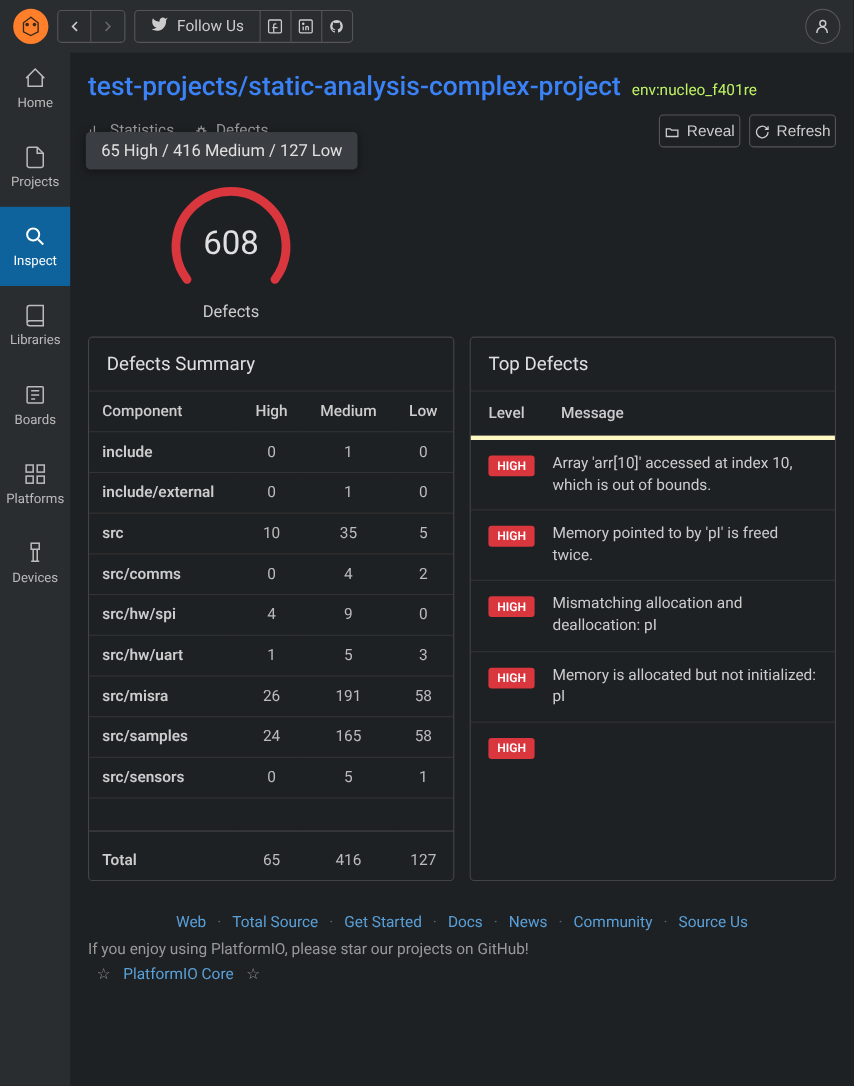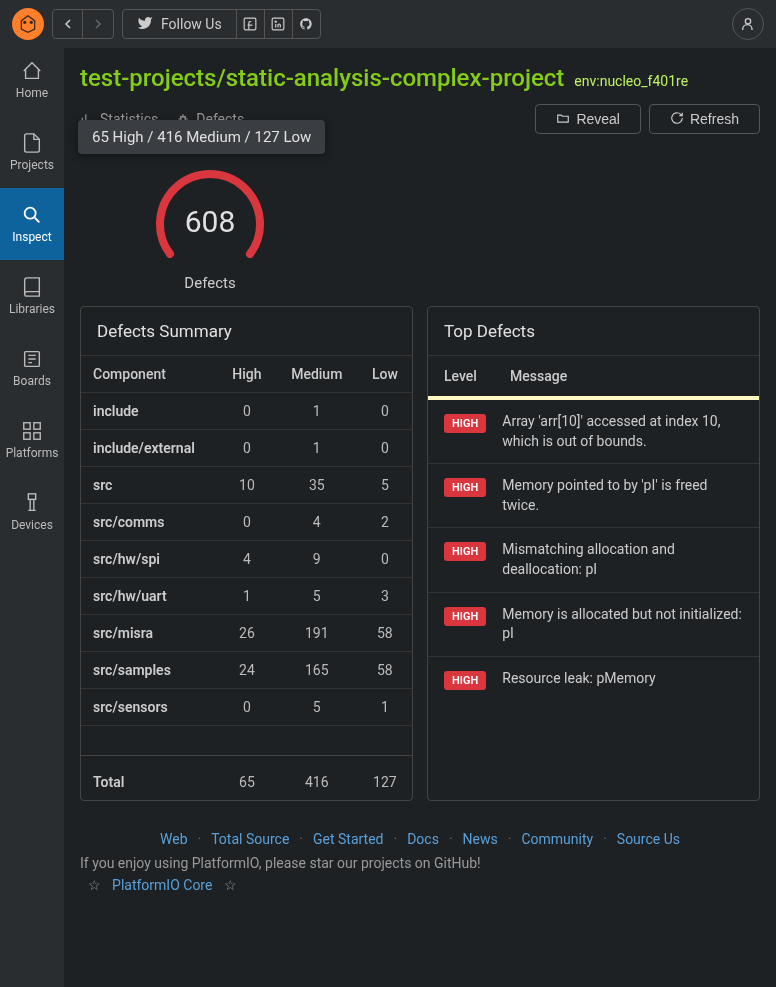--- a/index.html
+++ b/index.html
@@ -123,21 +123,21 @@
 }
 .title-row {
   display: flex;
   align-items: baseline;
   gap: 10px;
   margin-bottom: 12px;
 }
 .page-title {
   font-size: 24px;
   font-weight: 500;
-  color: #84cc16;
+  color: #3b82f6;
 }
 .env-badge {
   font-size: 14px;
   color: #bef264;
 }
 .action-row {
   display: flex;
   align-items: center;
   margin-bottom: 12px;
 }
@@ -154,25 +154,25 @@
   cursor: pointer;
   color: #999;
 }
 .action-buttons {
   margin-left: auto;
   display: flex;
   gap: 8px;
 }
 .btn {
   display: flex;
-  align-items: flex-start;
+  align-items: flex-end;
   gap: 6px;
   border: 1px solid #555;
   border-radius: 4px;
-  padding: 6px 20px;
+  padding: 6px 4px;
   cursor: pointer;
   color: #ccc;
   background: transparent;
   font-size: 14px;
 }
 
 .tooltip {
   position: absolute;
   top: 120px;
   left: 78px;
@@ -562,21 +562,20 @@
           <div class="defect-row">
             <span class="level-badge">HIGH</span>
     <span class="defect-msg">Mismatching allocation and deallocation: pI</span>
           </div>
           <div class="defect-row">
             <span class="level-badge">HIGH</span>
     <span class="defect-msg">Memory is allocated but not initialized: pI</span>
           </div>
           <div class="defect-row">
             <span class="level-badge">HIGH</span>
-    <span class="defect-msg">Resource leak: pMemory</span>
           </div>
         </div>
     </div>
   </div>
 
   <div class="footer">
     <div class="footer-links" id="footer-links">
         <a>Web</a>
         <span class="dot">·</span>
         <a>Total Source</a>

